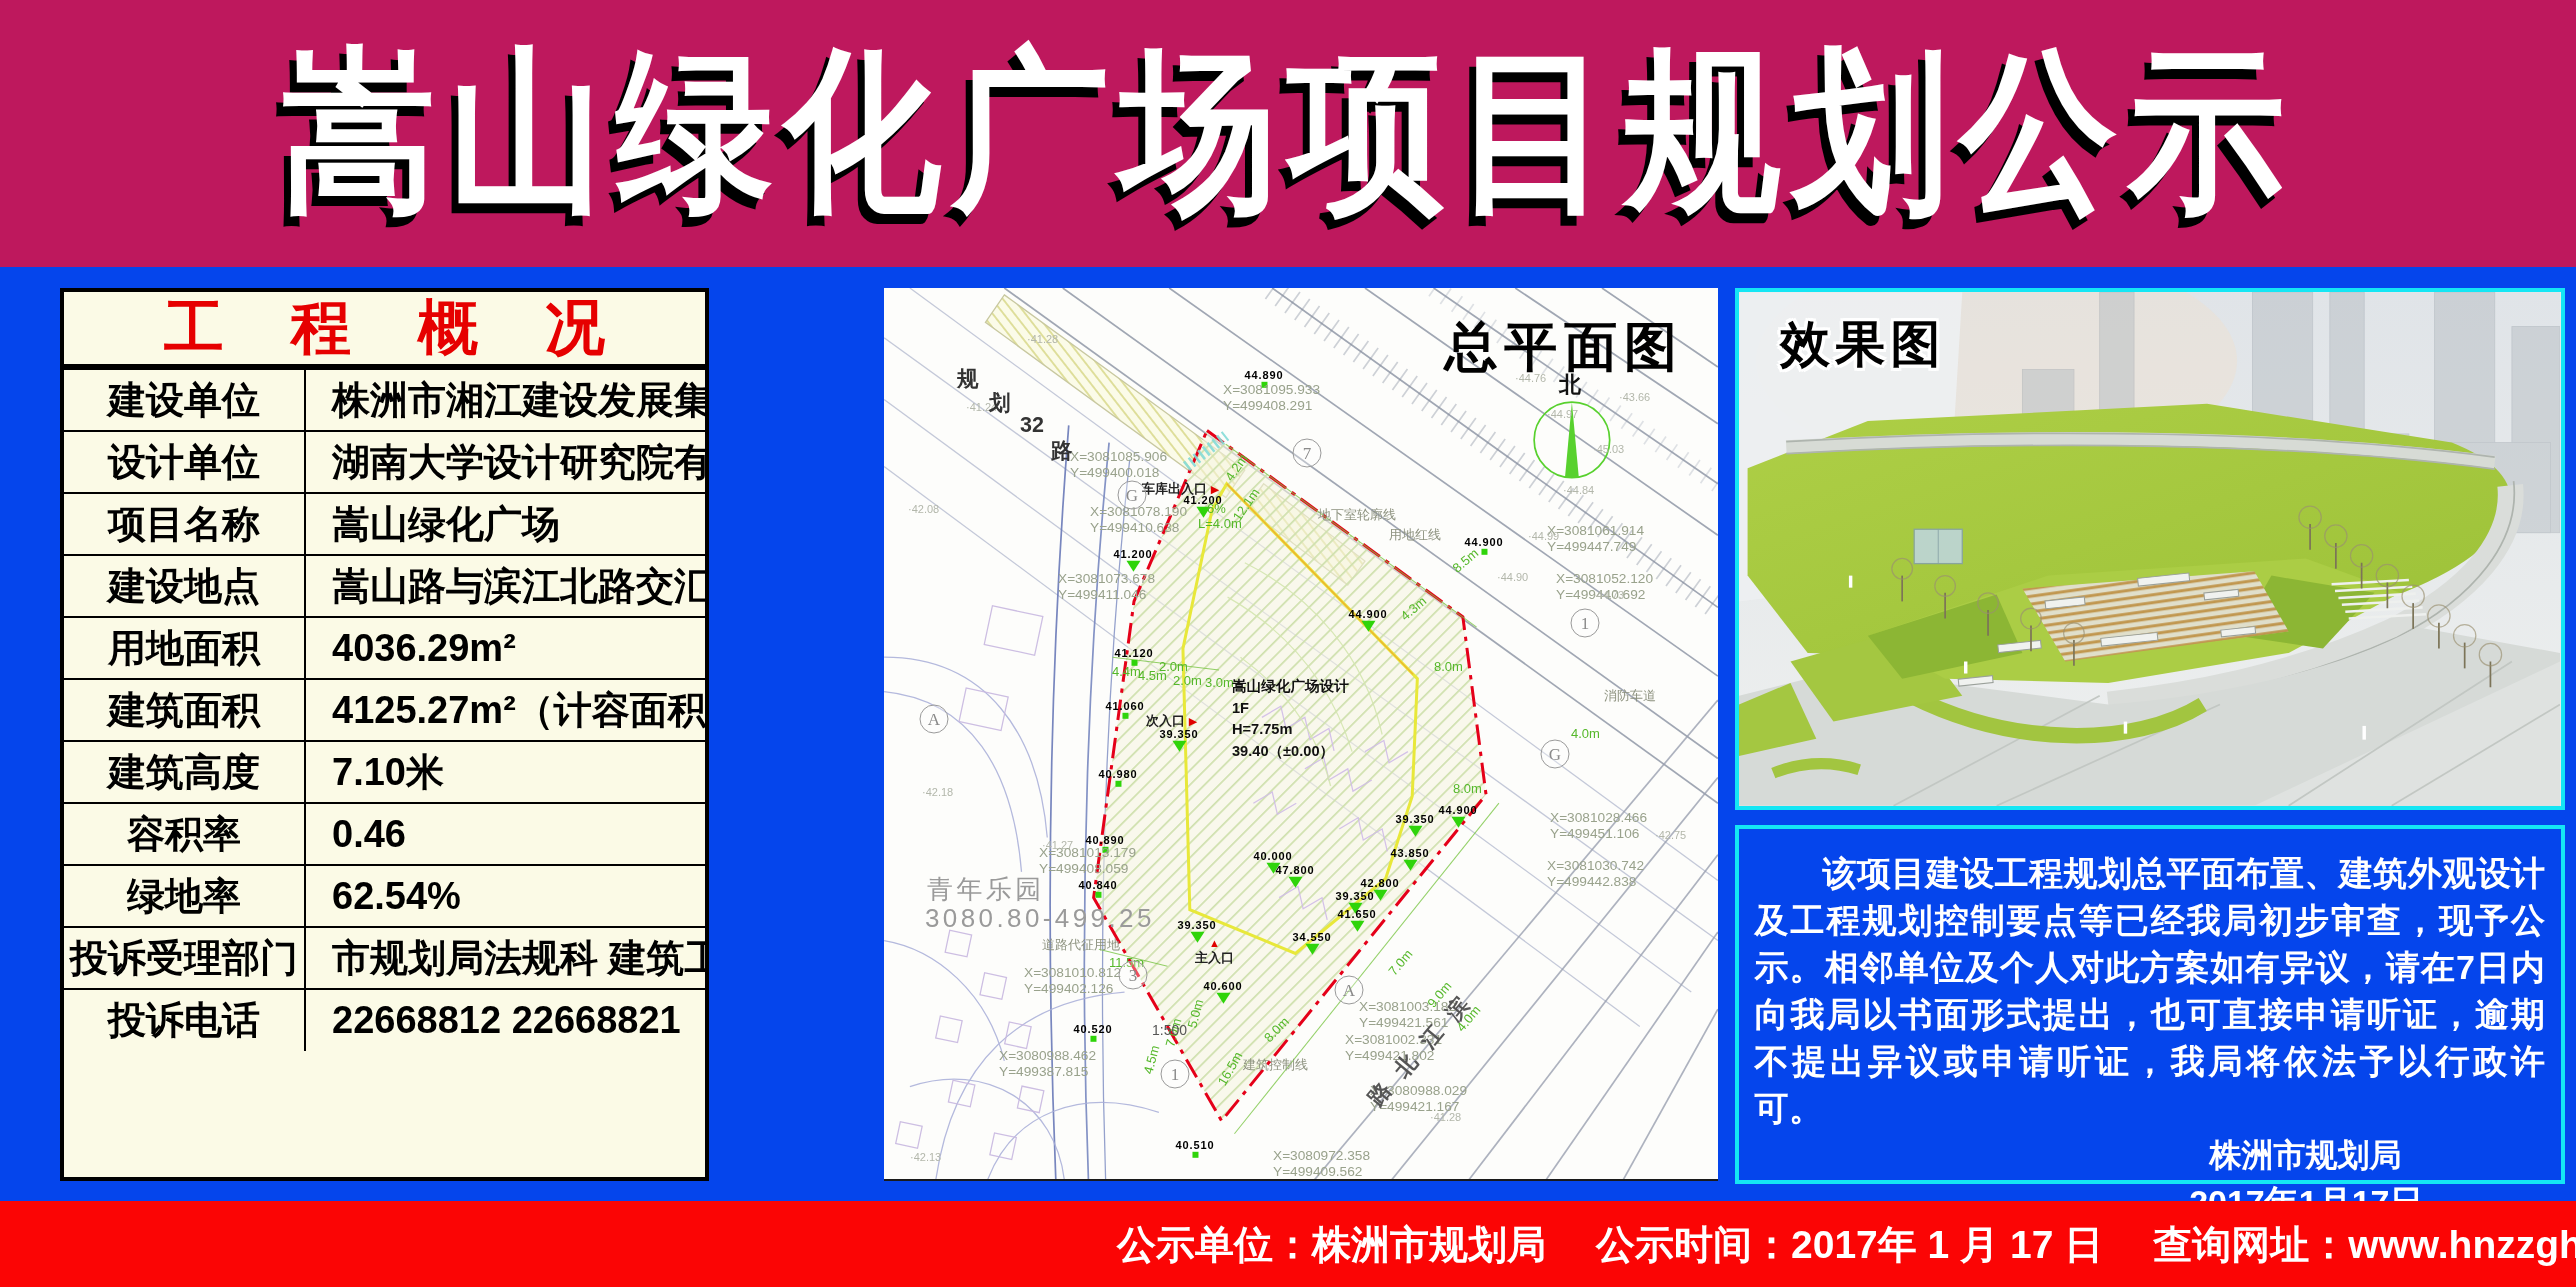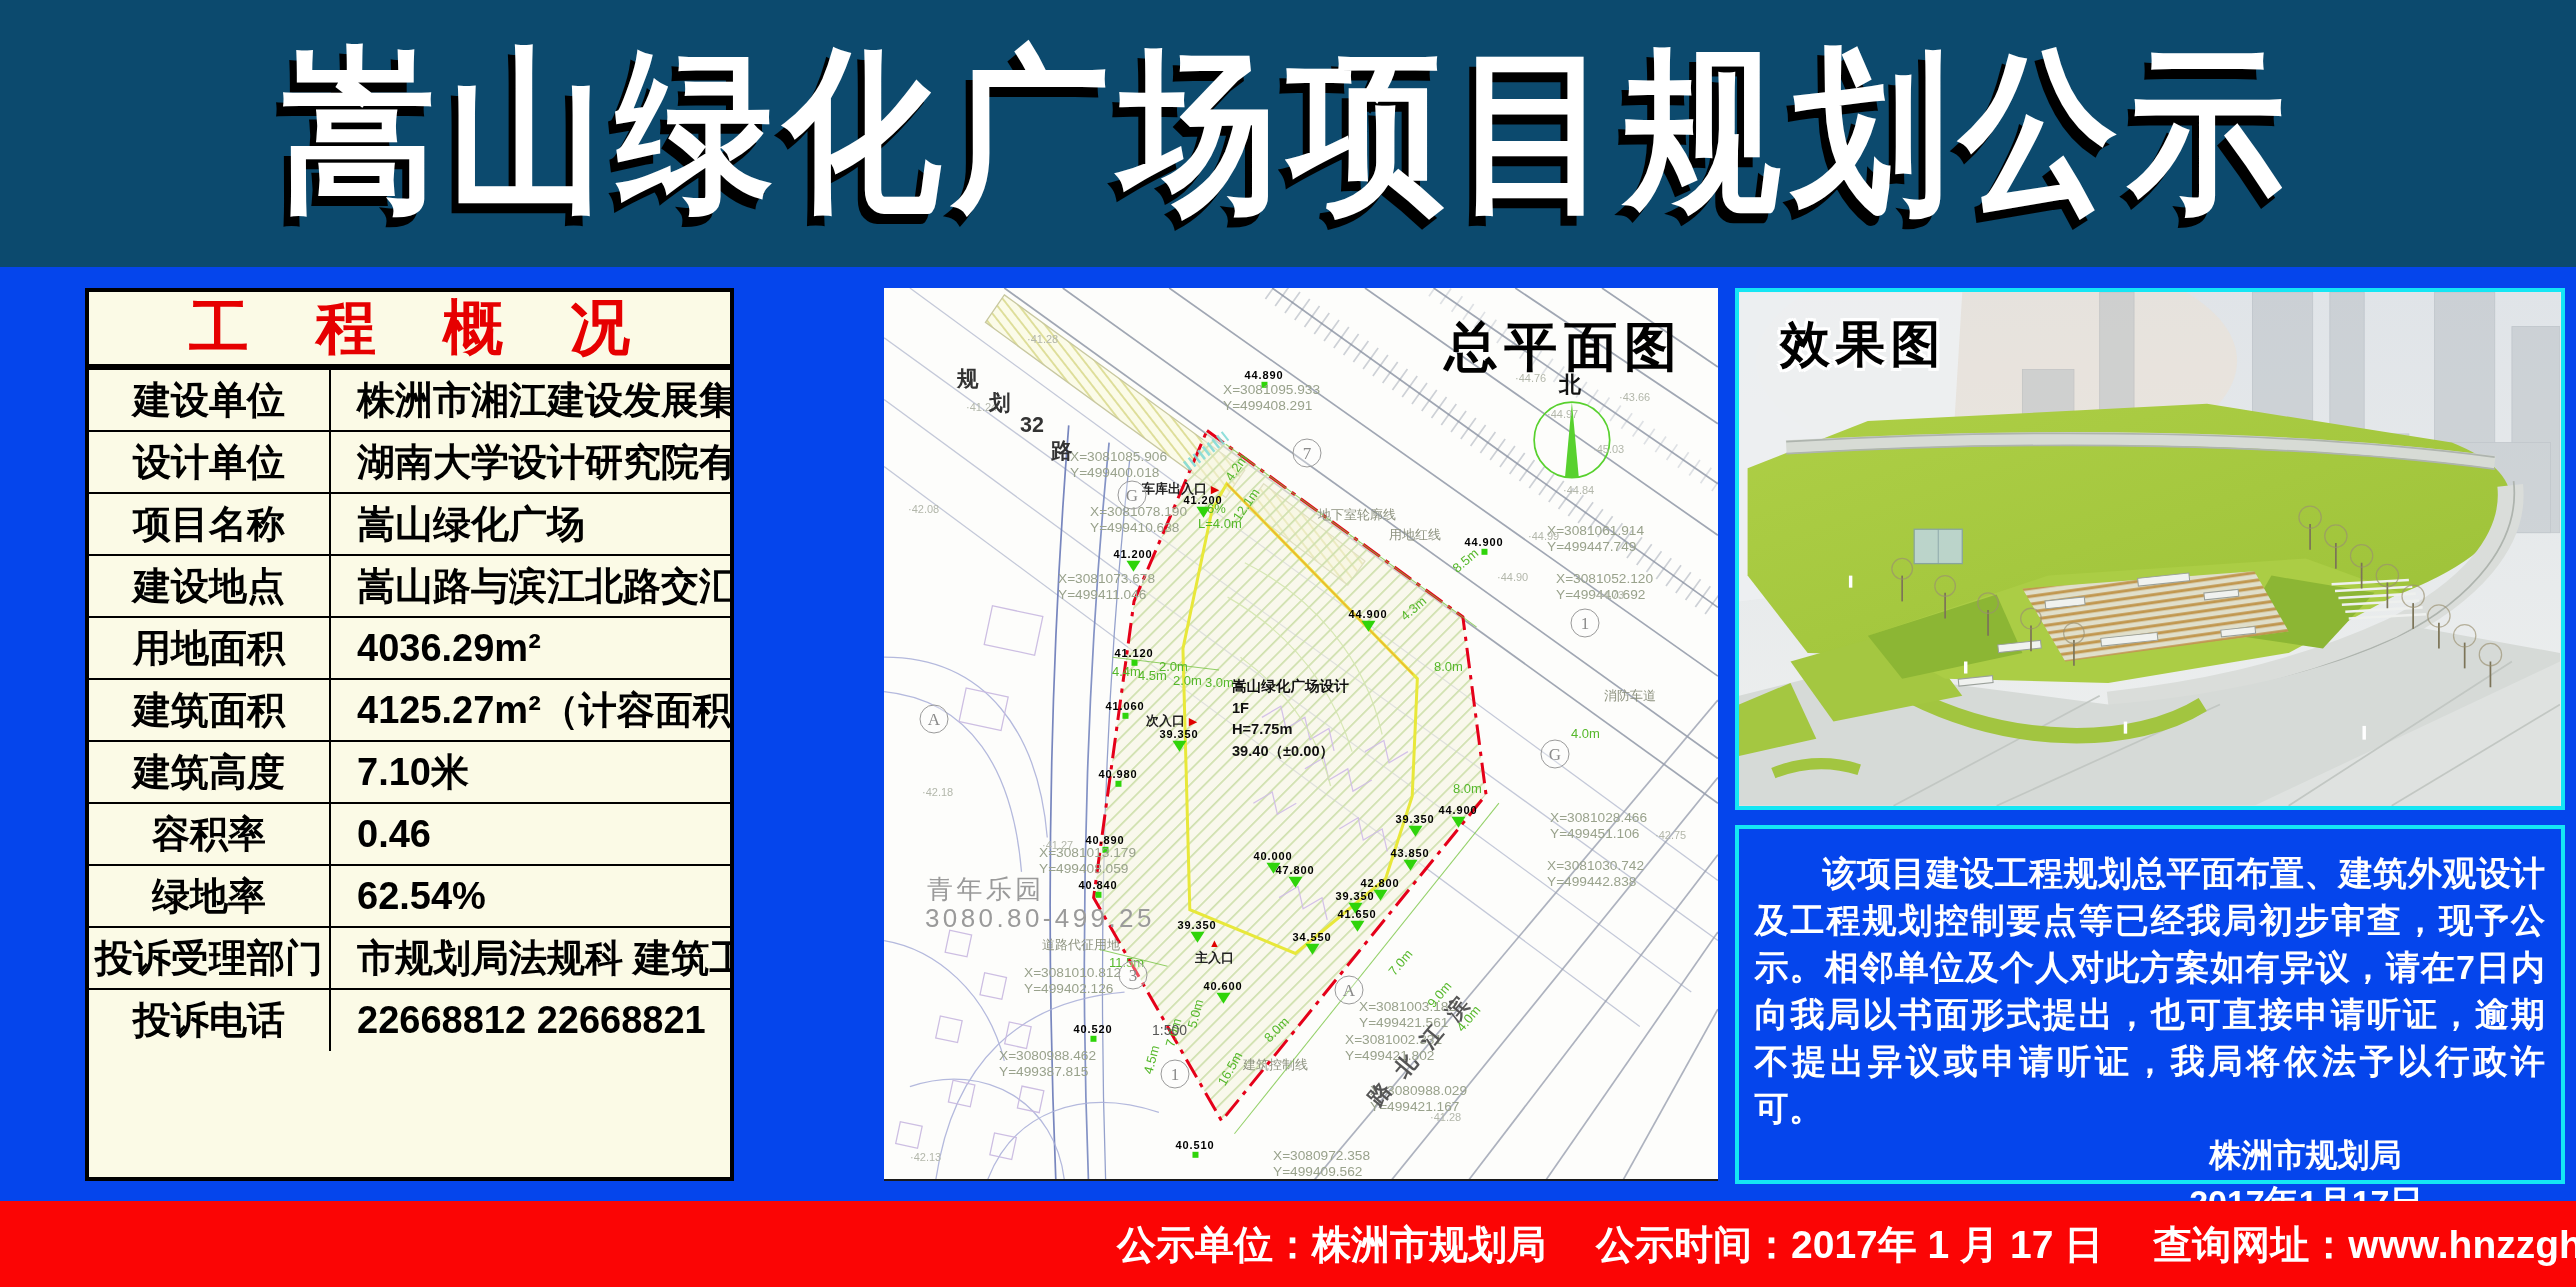--- a/index.html
+++ b/index.html
@@ -1,29 +1,29 @@
 <!DOCTYPE html>
 <html style="font-size:13.7px"><head>
 <meta charset="utf-8">
 <style>
   html,body{margin:0;padding:0;background:#0545ec;}
   *{box-sizing:border-box;}
   .board{position:relative;width:2576px;height:1288px;background:#0545ec;overflow:hidden;
          font-family:"Liberation Sans","DejaVu Sans",sans-serif;}
   
-  .hdr{position:absolute;left:0;top:0;width:2576px;height:267px;background:#0c4a6e;
+  .hdr{position:absolute;left:0;top:0;width:2576px;height:267px;background:#be185d;
        display:flex;align-items:center;justify-content:center;}
   .hdr-title{color:#fff;font-size:157px;font-weight:900;letter-spacing:11px;white-space:nowrap;
        text-shadow:-6.9px 8.6px 0 #000;transform:scaleY(1.12);}
   
   .ftr{position:absolute;left:0;top:1201px;width:2576px;height:87px;background:#fb0505;}
   .ftr-inner{position:absolute;left:1117px;top:0;height:87px;display:flex;align-items:center;gap:50px;}
   .ftr-inner span{color:#fff;font-size:39px;font-weight:bold;white-space:nowrap;}
   
-  .ptab{position:absolute;left:85px;top:288px;width:649px;height:893px;background:#fbfae6;
+  .ptab{position:absolute;left:60px;top:288px;width:649px;height:893px;background:#fbfae6;
         border:4.3px solid #000;}
   .ptab-title{height:76px;border-bottom:4.3px solid #000;display:flex;align-items:center;justify-content:center;
         color:#e60000;font-size:60px;font-weight:bold;letter-spacing:26px;
         font-family:"Liberation Serif","DejaVu Serif",serif;padding-left:26px;}
   .ptab table{border-collapse:collapse;width:100%;table-layout:fixed;}
   .ptab td{border-top:2.6px solid #000;color:#000;font-weight:bold;font-size:38px;height:62px;
         padding:0;overflow:hidden;white-space:nowrap;}
   .ptab td.lbl{width:241px;text-align:center;border-right:2.6px solid #000;}
   .ptab td.val{padding-left:26px;text-align:left;}
   

